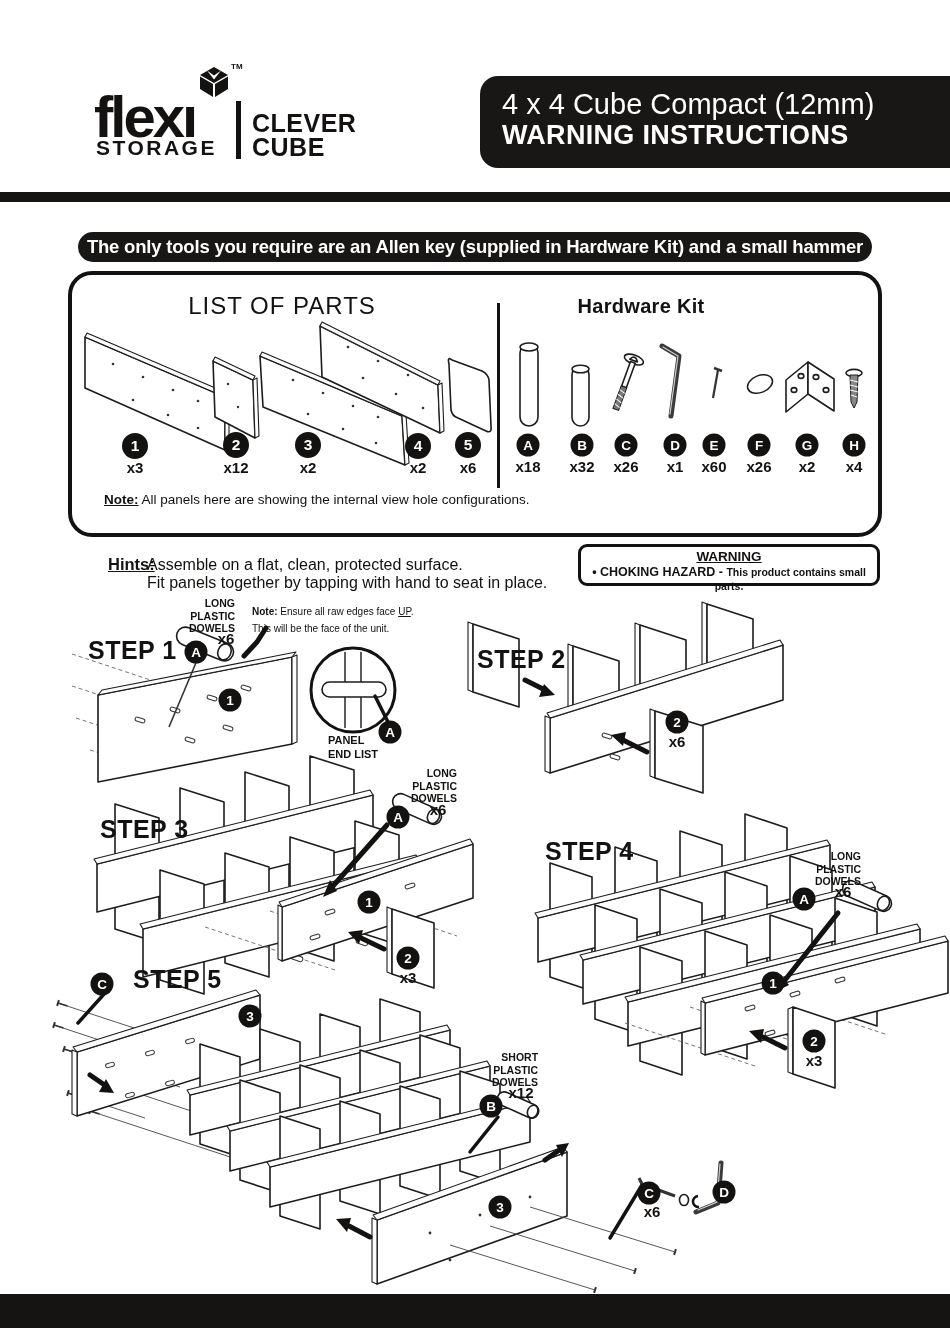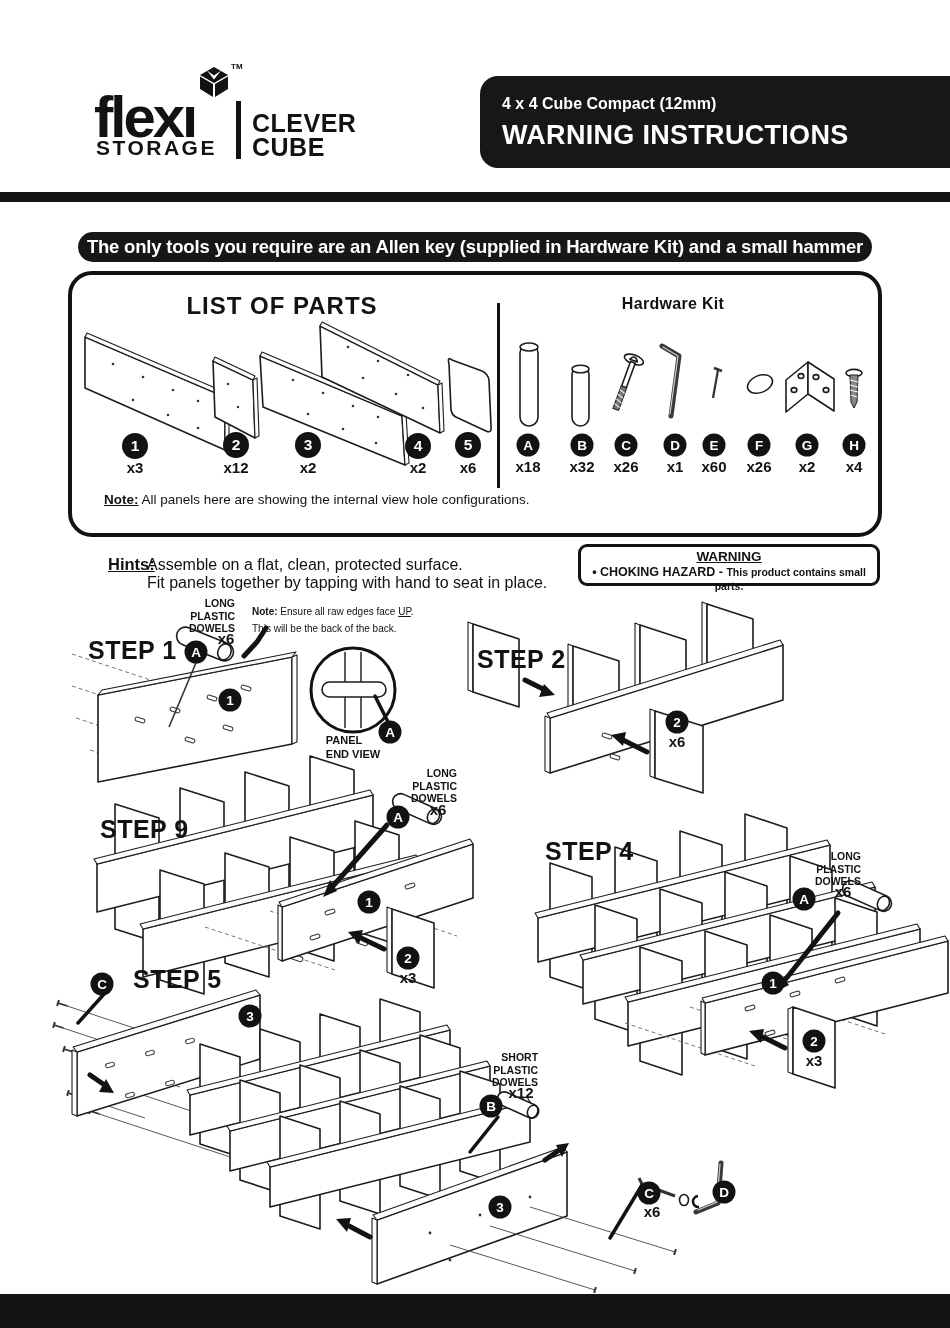--- a/index.html
+++ b/index.html
@@ -9,37 +9,37 @@
   
   .brandword{position:absolute;left:94px;top:88px;font-weight:bold;font-size:58px;
              letter-spacing:-3px;line-height:58px}
   .brandsub{position:absolute;left:96px;top:136px;font-weight:bold;font-size:21px;letter-spacing:2.5px}
   .brandbar{position:absolute;left:236px;top:101px;width:5px;height:58px;background:#141210}
   .tag1{position:absolute;left:252px;top:109px;font-weight:bold;font-size:25px;letter-spacing:.5px}
   .tag2{position:absolute;left:252px;top:133px;font-weight:bold;font-size:25px;letter-spacing:.5px}
   .tm{position:absolute;left:231px;top:62px;font-weight:bold;font-size:8px}
   .titlebox{position:absolute;left:480px;top:76px;width:470px;height:92px;background:#191715;
             border-radius:18px 0 0 18px;color:#fff;padding:13px 0 0 22px;box-sizing:border-box}
-  .titlebox .t1{font-weight:bold;font-size:16px;line-height:30px}
+  .titlebox .t1{font-weight:normal;font-size:29px;line-height:30px}
   .titlebox .t2{font-weight:bold;font-size:27px;line-height:33px;letter-spacing:.3px}
   
   .sizeline{position:absolute;left:0;top:207px;width:950px;text-align:center;font-size:15.5px;
             letter-spacing:-0.2px;white-space:nowrap}
   .sizeline .ul{text-decoration:underline}
   .sizeline .gap{display:inline-block;width:12px}
   .toolsbar{position:absolute;left:78px;top:232px;width:794px;height:30px;background:#191715;
             border-radius:15px;color:#fff;font-weight:bold;font-size:18.5px;line-height:30px;
             text-align:center;letter-spacing:-0.2px;white-space:nowrap}
   
   .partsbox{position:absolute;left:68px;top:271px;width:806px;height:258px;border:4px solid #141210;
             border-radius:24px}
   .partstitle{position:absolute;left:282px;top:292px;transform:translateX(-50%);
-              font-weight:bold;font-size:24px;letter-spacing:1px}
-  .hwtitle{position:absolute;left:673px;top:295px;transform:translateX(-50%);
-           font-weight:bold;font-size:16px;letter-spacing:.3px}
+              font-weight:normal;font-size:24px;letter-spacing:1px}
+  .hwtitle{position:absolute;left:641px;top:295px;transform:translateX(-50%);
+           font-weight:bold;font-size:20px;letter-spacing:.3px}
   .divider{position:absolute;left:497px;top:303px;width:3px;height:185px;background:#141210}
   .partsnote{position:absolute;left:104px;top:492px;font-size:13.5px}
   .partsnote b{text-decoration:underline}
   
   .hintlab{position:absolute;left:108px;top:555px;font-weight:bold;font-size:16.5px;text-decoration:underline}
   .hint1{position:absolute;left:147px;top:556px;font-size:16px}
   .hint2{position:absolute;left:147px;top:574px;font-size:16px}
   .warnbox{position:absolute;left:578px;top:544px;width:296px;height:36px;border:3px solid #141210;
            border-radius:9px;text-align:center}
   .warnbox .w1{font-weight:bold;font-size:13.5px;text-decoration:underline;line-height:16px;margin-top:2px}
@@ -245,21 +245,21 @@
 
   <div class="steplab" style="left:88px;top:636px">STEP 1</div>
   <div class="dlab" style="left:212px;top:597px">
     <div>LONG</div>
       <div>PLASTIC</div>
       <div>DOWELS</div>
   </div>
   <div class="qty" style="left:226px;top:630px">x6</div>
   <div class="s1note">
     <div><b>Note:</b><span> Ensure all raw edges face </span><span class="ul">UP</span><span>.</span></div>
-    <div>This will be the back of the back.</div>
+    <div>This will be the face of the unit.</div>
   </div>
   <svg class="art" style="left:70px;top:592px" width="400" height="205" viewBox="0 0 400 205">
     <line class="dash" x1="2" y1="62" x2="150" y2="111"></line>
     <line class="dash" x1="2" y1="94" x2="118" y2="132"></line>
     <line class="dash" x1="6" y1="126" x2="88" y2="153"></line>
     <line class="dash" x1="20" y1="158" x2="76" y2="176"></line>
     <g transform="translate(112,98) rotate(18)">
         <rect class="slot" x="-7" y="-3" width="14" height="6" rx="3"></rect>
       </g>
     <g transform="translate(86,122) rotate(18)">
@@ -307,21 +307,21 @@
       <line class="thin2" x1="291" y1="56" x2="291" y2="140"></line>
     </g>
     <rect class="panel" x="252" y="90" width="64" height="15" rx="7.5" stroke-width="1.8"></rect>
     <path class="thk4" d="M305,104 L319,132"></path>
   </svg>
   <div class="badge" style="left:196px;top:652px">A</div>
   <div class="badge" style="left:230px;top:700px">1</div>
   <div class="badge" style="left:390px;top:732px">A</div>
   <div class="inscap">
     <div>PANEL</div>
-      <div>END VIEW</div>
+      <div>END LIST</div>
   </div>
 
   <div class="steplab" style="left:477px;top:645px">STEP 2</div>
   <svg class="art" style="left:455px;top:596px" width="345" height="212" viewBox="0 0 345 212">
     <polygon class="edge" points="118,115 113,113 113,48 118,50"></polygon>
     <polygon class="panel" points="118,115 164,130 164,65 118,50"></polygon>
     <polygon class="edge" points="185,94 180,92 180,27 185,29"></polygon>
     <polygon class="panel" points="185,94 231,109 231,44 185,29"></polygon>
     <polygon class="edge" points="252,73 247,71 247,6 252,8"></polygon>
     <polygon class="panel" points="252,73 298,88 298,23 252,8"></polygon>
@@ -342,21 +342,21 @@
       <polygon class="ah" points="100,99 84,101 89,88"></polygon>
 
     <polygon class="edge" points="200,182 195,180 195,113 200,115"></polygon>
     <polygon class="panel" points="200,182 248,197 248,130 200,115"></polygon>
     <path class="thk" d="M192,156 L168,144"></path>
       <polygon class="ah" points="156,139 171,136 168,150"></polygon>
   </svg>
   <div class="badge" style="left:677px;top:722px">2</div>
   <div class="qty" style="left:677px;top:733px">x6</div>
 
-  <div class="steplab" style="left:100px;top:815px">STEP 9</div>
+  <div class="steplab" style="left:100px;top:815px">STEP 3</div>
   <div class="dlab" style="left:434px;top:767px">
     <div>LONG</div>
       <div>PLASTIC</div>
       <div>DOWELS</div>
   </div>
   <div class="qty" style="left:438px;top:801px">x6</div>
   <svg class="art" style="left:85px;top:752px" width="425" height="255" viewBox="0 0 425 255">
     <polygon class="panel" points="30,177 74,191 74,66 30,52"></polygon>
     <polygon class="panel" points="95,161 139,175 139,50 95,36"></polygon>
     <polygon class="panel" points="160,145 204,159 204,34 160,20"></polygon>

